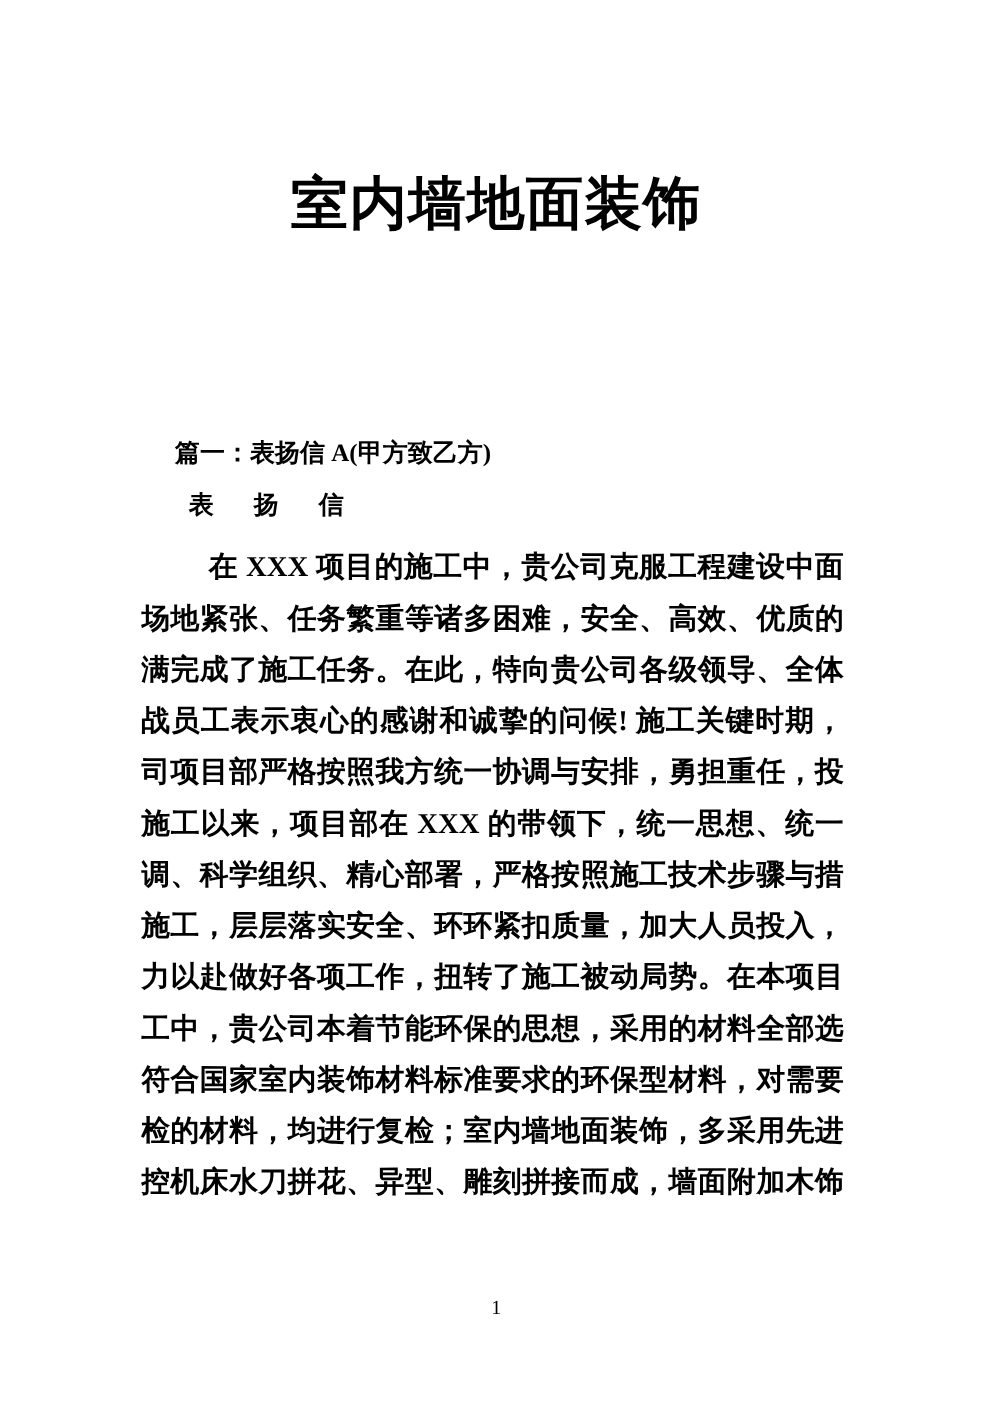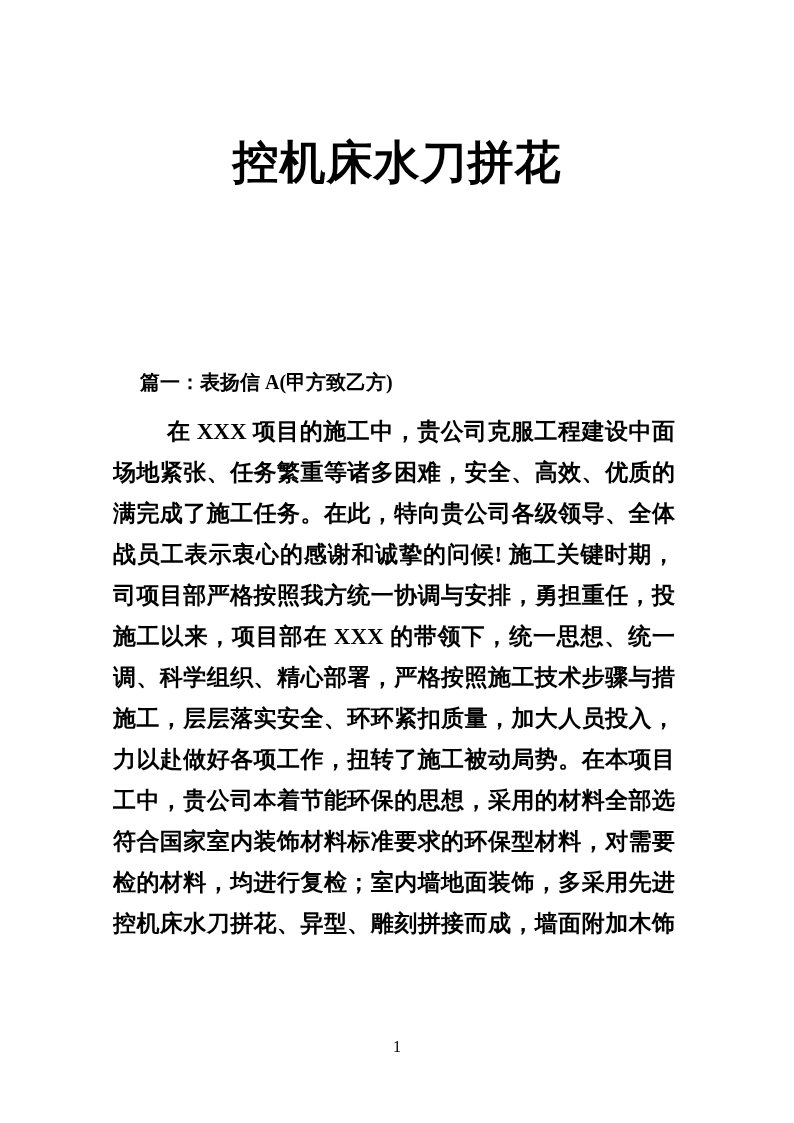--- a/index.html
+++ b/index.html
@@ -24,21 +24,21 @@
     text-align: center;
     font-size: 46px;
     font-weight: 700;
     letter-spacing: 1px;
     line-height: 66px;
     white-space: nowrap;
   }
   .text-col {
     position: absolute;
     left: 113px;
-    top: 362px;
+    top: 343px;
     width: 562px;
   }
   .hline {
     height: 41px;
     line-height: 41px;
     font-size: 20px;
     font-weight: 700;
     white-space: nowrap;
   }
   .hline.h1 { padding-left: 27px; }
@@ -68,26 +68,27 @@
     font-size: 16px;
     font-weight: 400;
     line-height: 22px;
   }
 </style>
 </head>
 <body>
 
 <div class="page">
 
-  <div class="doc-title">控机床水刀拼花</div>
+  <div class="doc-title">室内墙地面装饰</div>
 
   <div class="text-col">
 
     <div class="hline h1">篇一：表扬信 A(甲方致乙方)</div>
 
+    <div class="hline h2">表　扬　信</div>
 
 
     <div class="body-block">
       <div class="bline indent">在 XXX 项目的施工中，贵公司克服工程建设中面临的</div>
       <div class="bline">场地紧张、任务繁重等诸多困难，安全、高效、优质的圆</div>
       <div class="bline">满完成了施工任务。在此，特向贵公司各级领导、全体参</div>
       <div class="bline">战员工表示衷心的感谢和诚挚的问候! 施工关键时期，贵公</div>
       <div class="bline">司项目部严格按照我方统一协调与安排，勇担重任，投入</div>
       <div class="bline">施工以来，项目部在 XXX 的带领下，统一思想、统一步</div>
       <div class="bline">调、科学组织、精心部署，严格按照施工技术步骤与措施</div>

